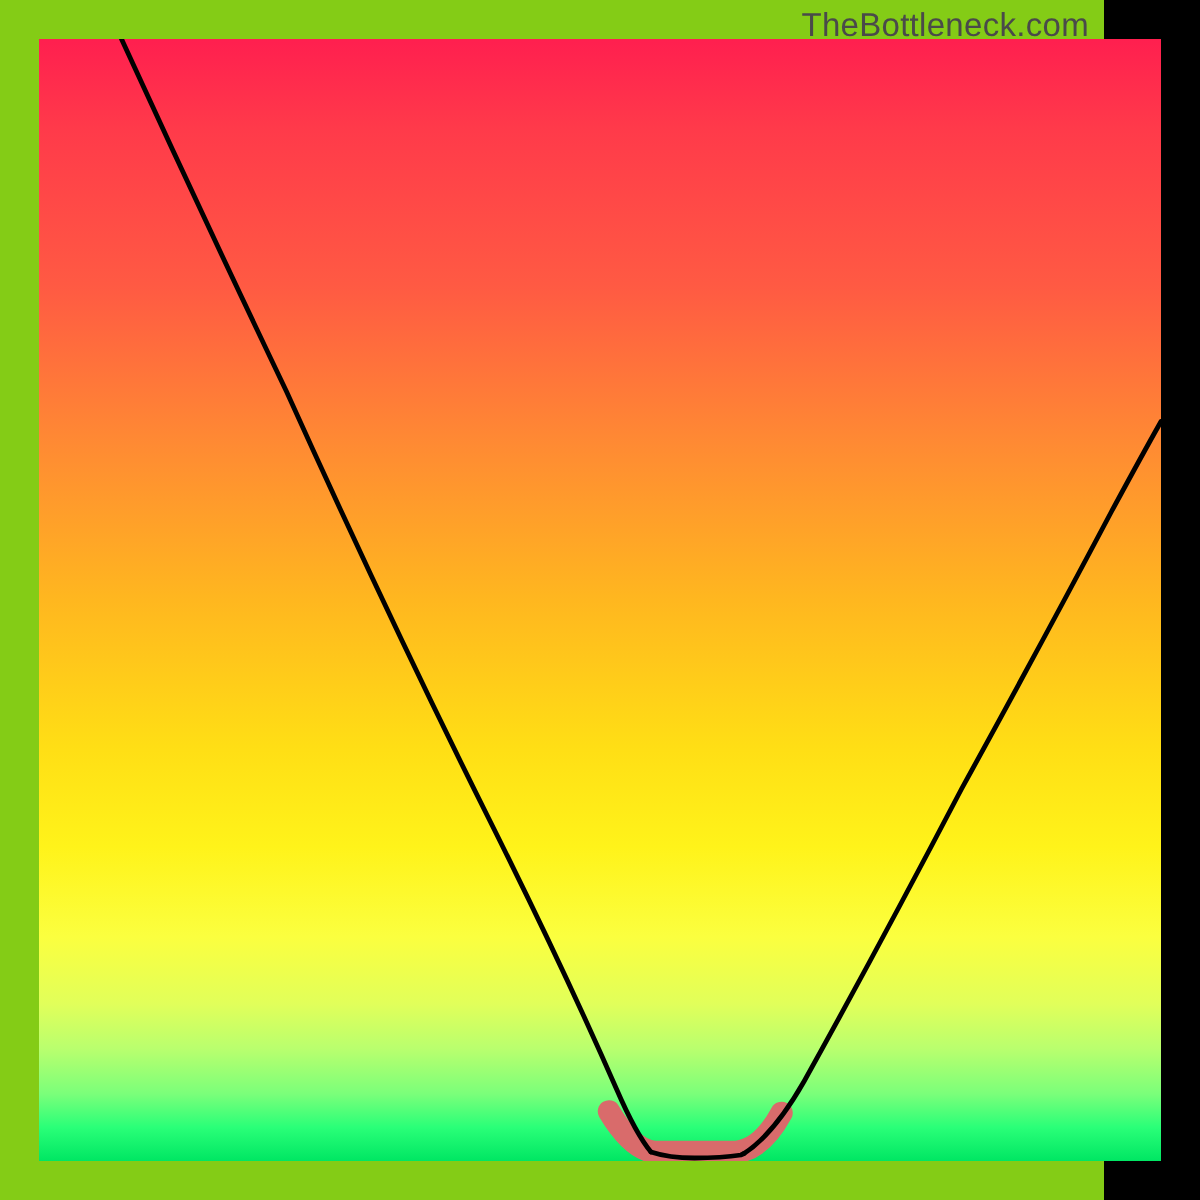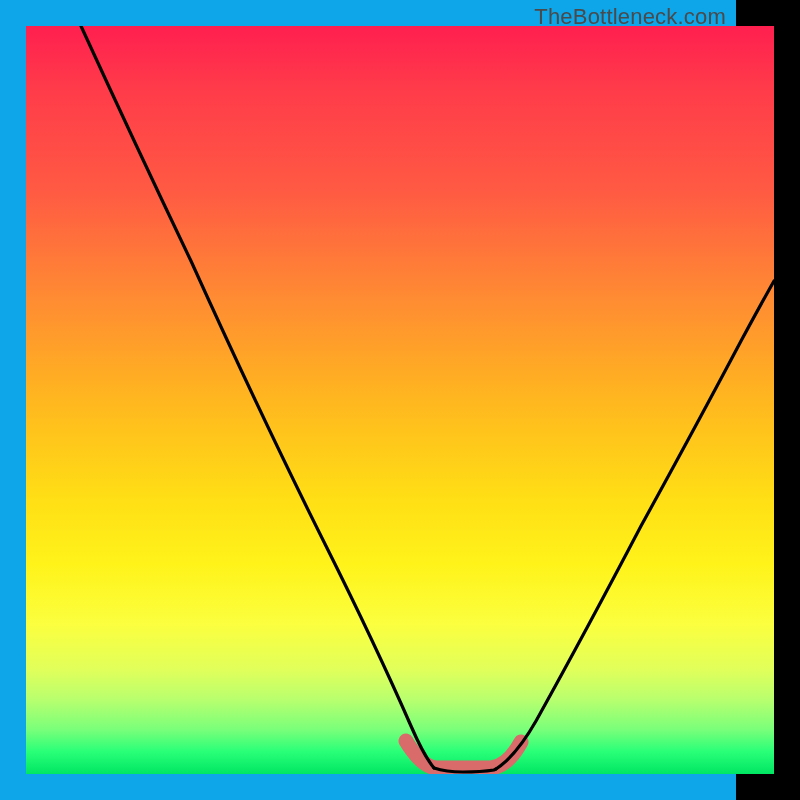--- a/index.html
+++ b/index.html
@@ -10,21 +10,21 @@
     background: #000;
     overflow: hidden;
     font-family: Arial, Helvetica, sans-serif;
   }
   .frame {
     position: absolute;
     left: 0;
     top: 0;
     width: 736px;
     height: 800px;
-    background: #0ea5e9;
+    background: #84cc16;
   }
   .plot {
     position: absolute;
     left: 26px;
     top: 26px;
     width: 748px;
     height: 748px;
     overflow: hidden;
   }
   .gradient {

